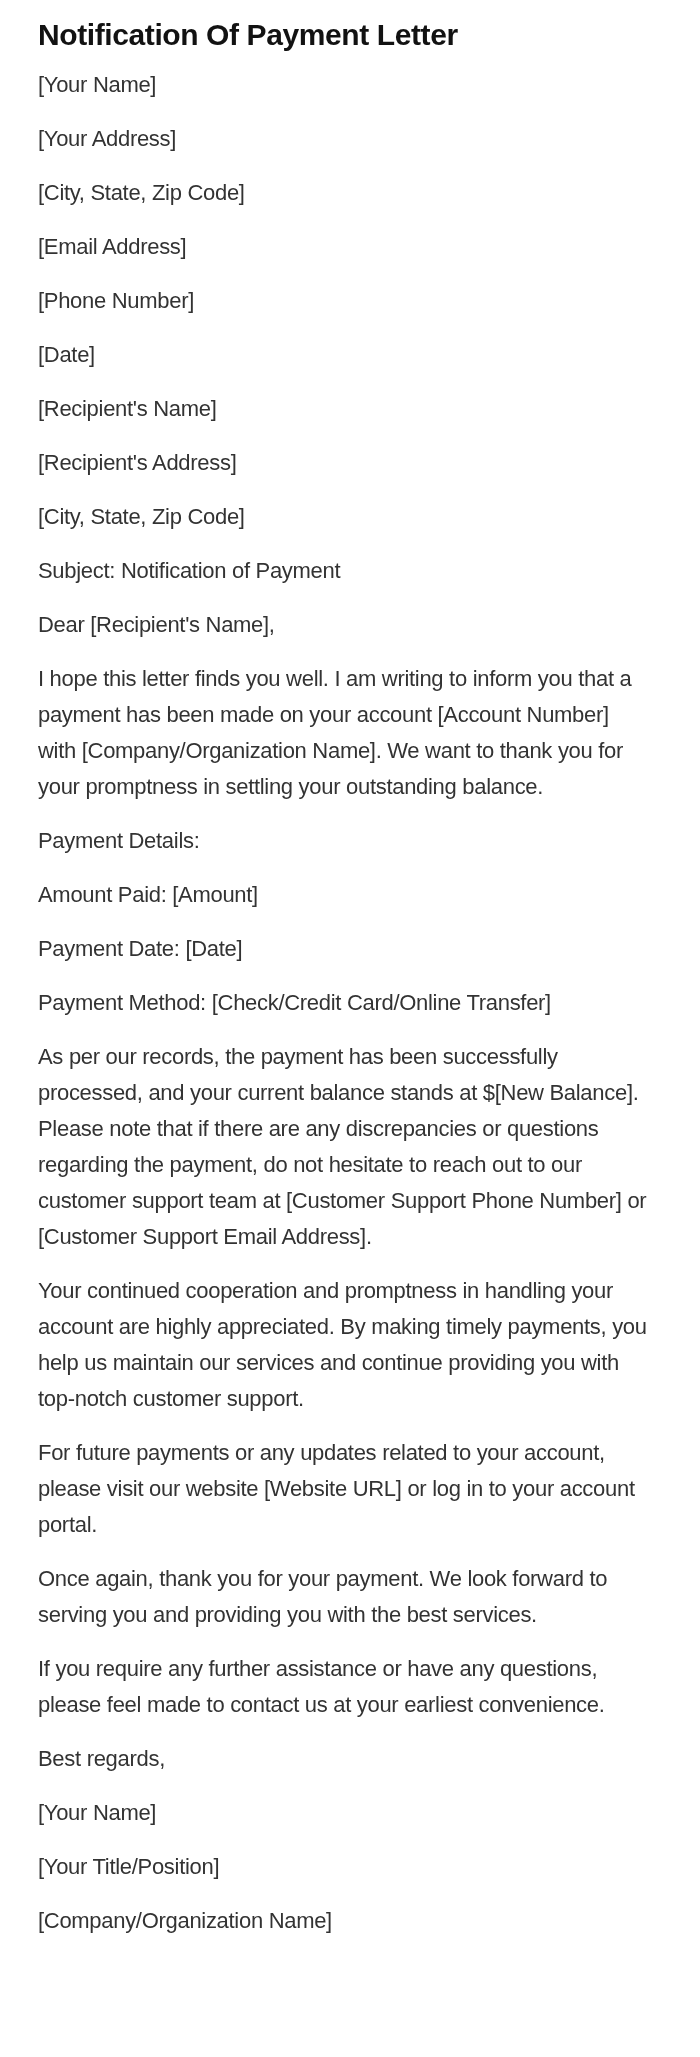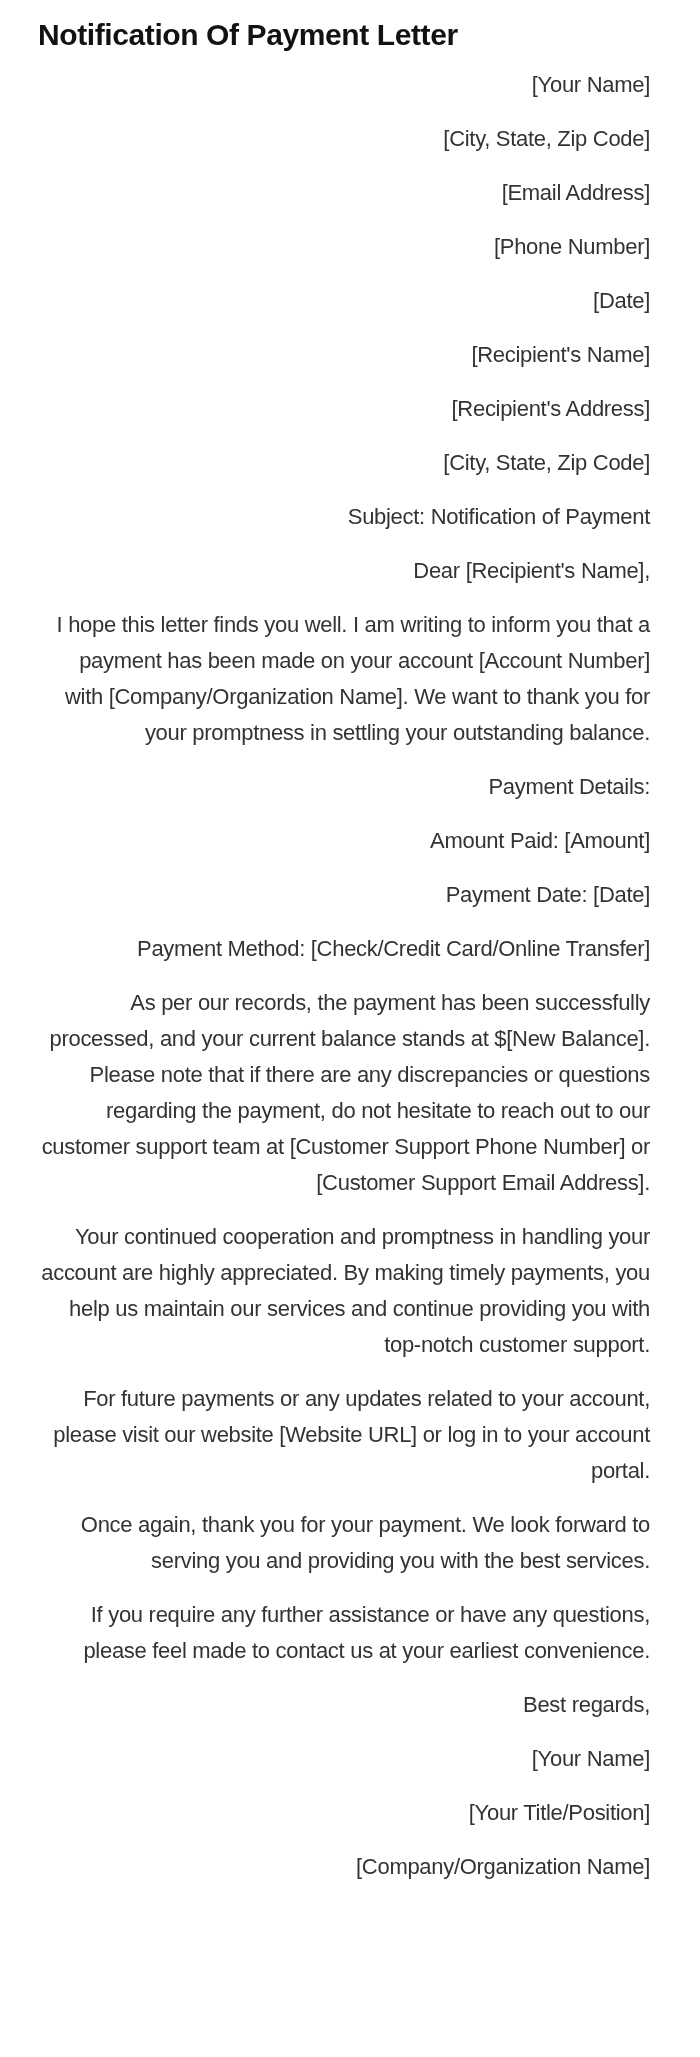--- a/index.html
+++ b/index.html
@@ -28,30 +28,30 @@
     letter-spacing: -0.4px;
   }
   p.doc-line {
     margin: 0 0 18px 0;
     max-width: 612px;
     font-size: 22px;
     line-height: 36px;
     font-weight: 400;
     color: #333333;
     letter-spacing: -0.3px;
-    text-align: right;
   }
 </style>
 </head>
 <body>
 
 <div class="page">
   <h1 class="doc-title">Notification Of Payment Letter</h1>
 
   <p class="doc-line">[Your Name]</p>
+  <p class="doc-line">[Your Address]</p>
   <p class="doc-line">[City, State, Zip Code]</p>
   <p class="doc-line">[Email Address]</p>
   <p class="doc-line">[Phone Number]</p>
 
   <p class="doc-line">[Date]</p>
 
   <p class="doc-line">[Recipient's Name]</p>
   <p class="doc-line">[Recipient's Address]</p>
   <p class="doc-line">[City, State, Zip Code]</p>
 

